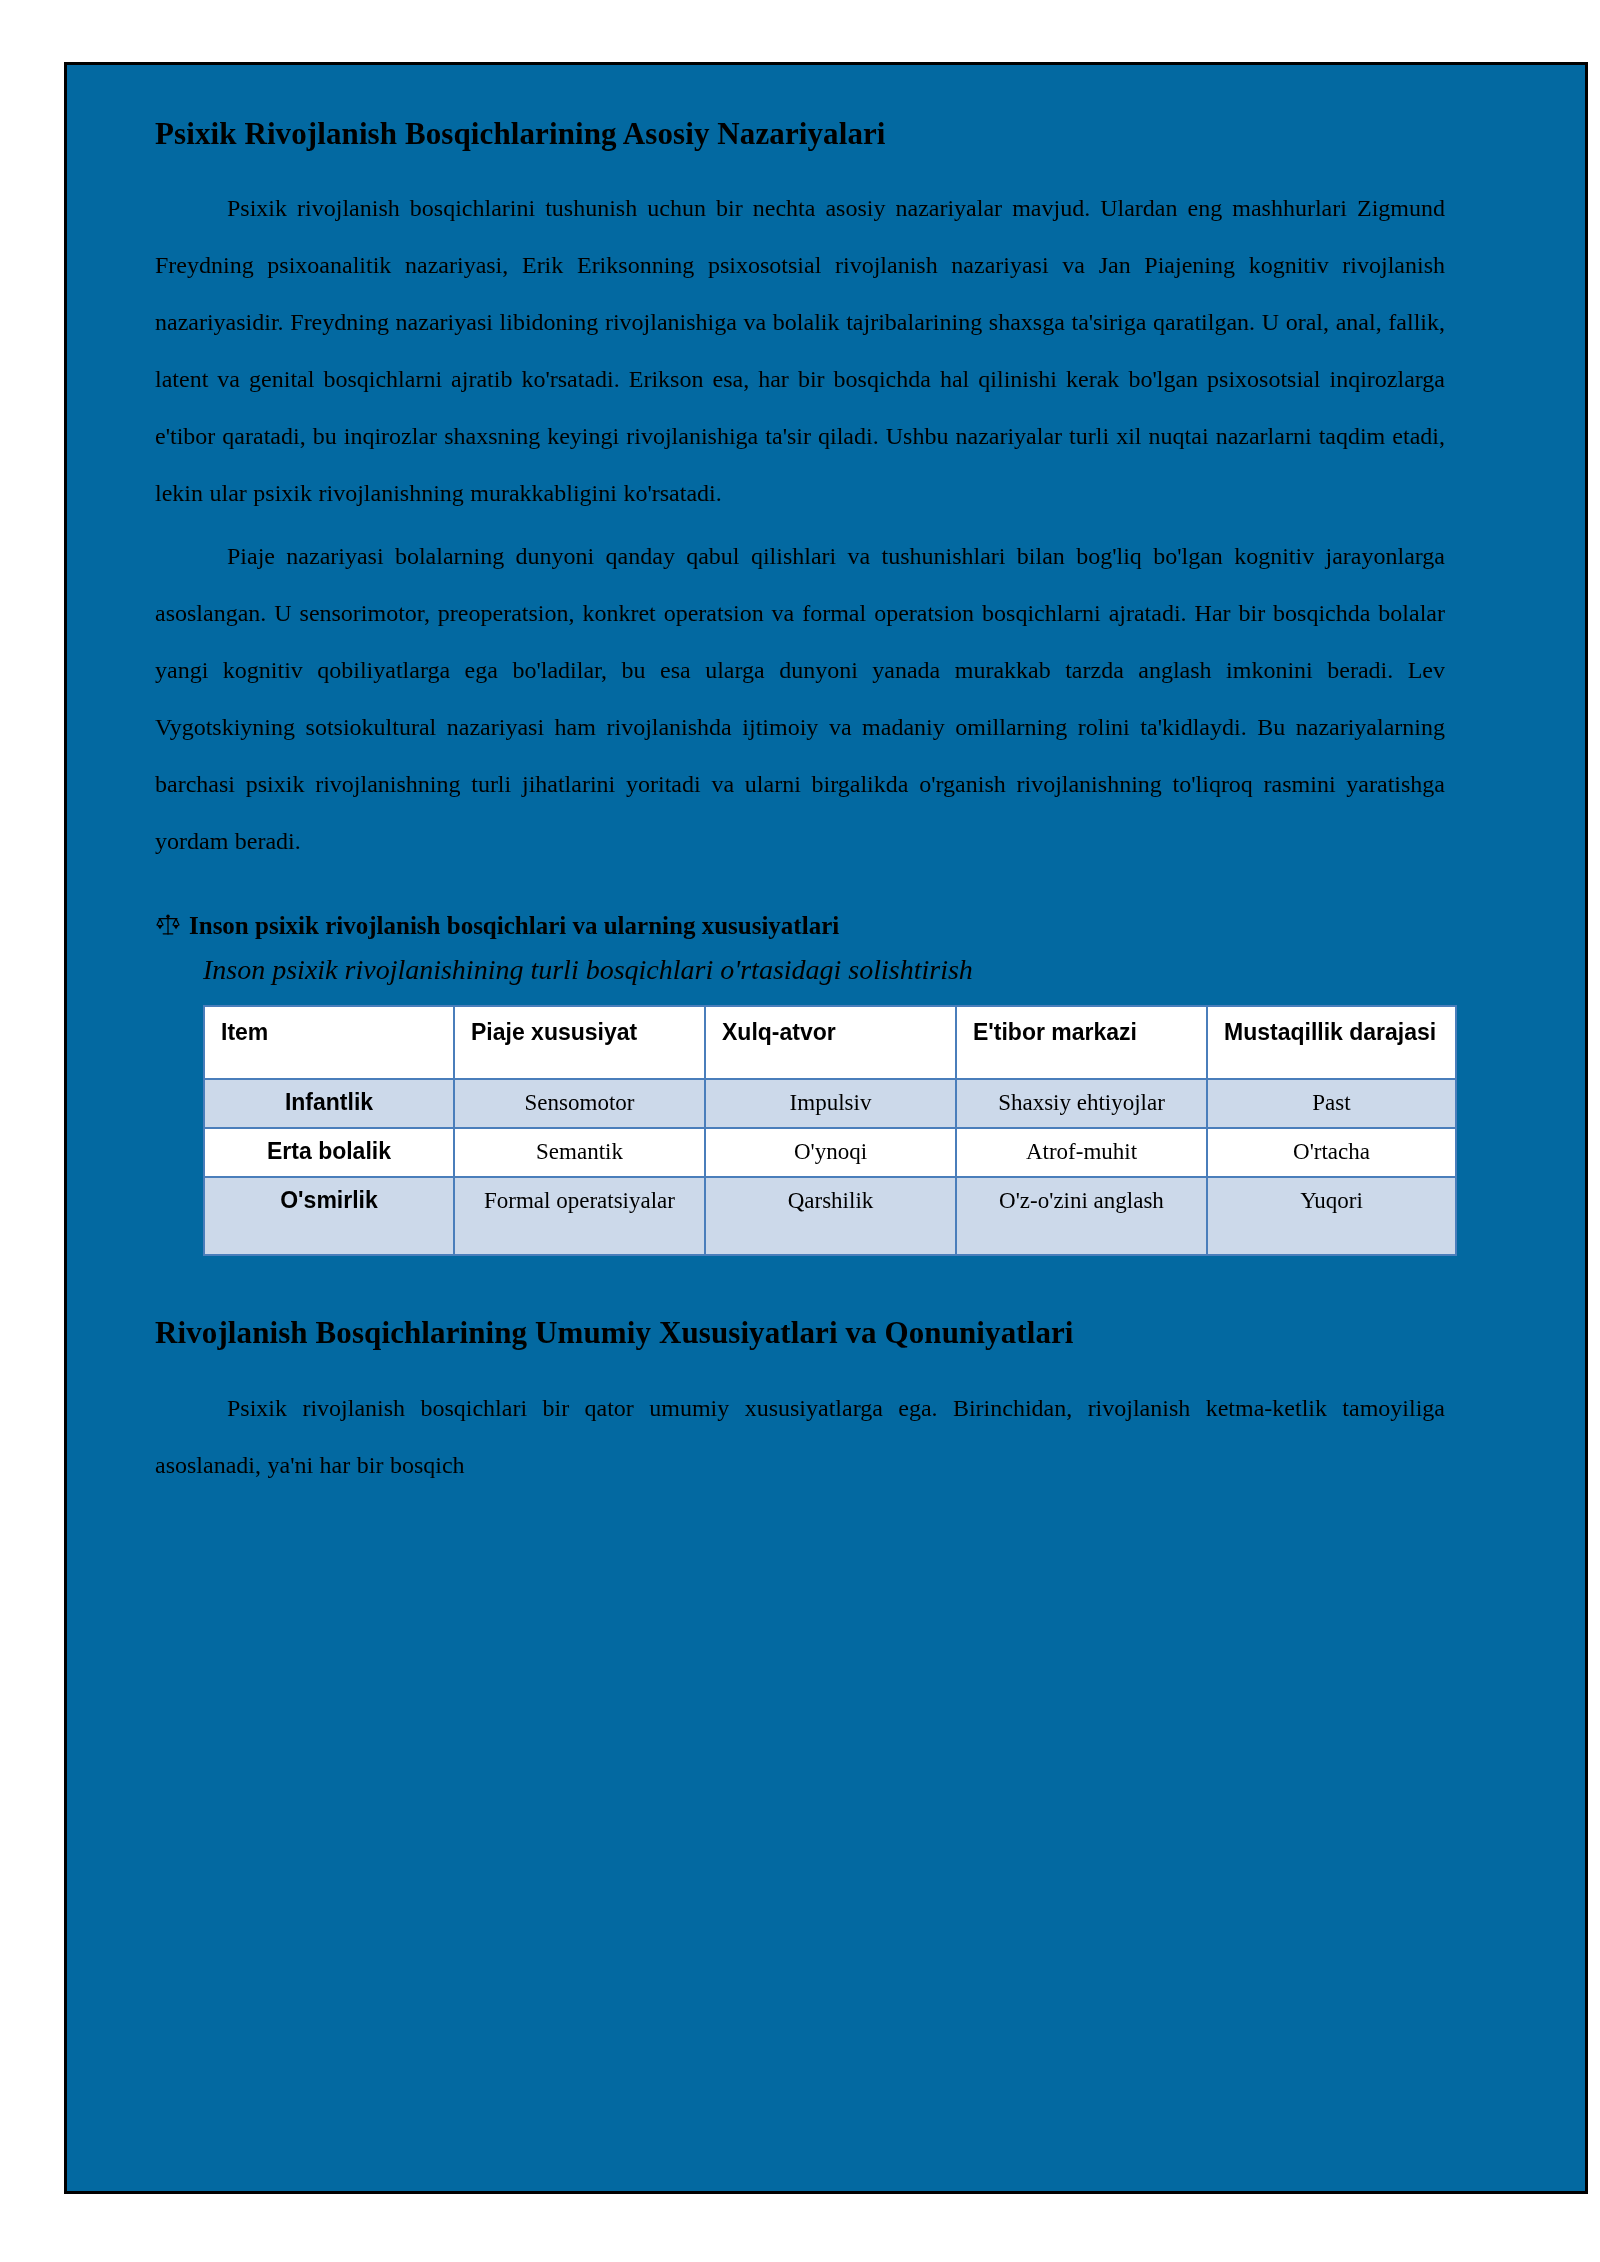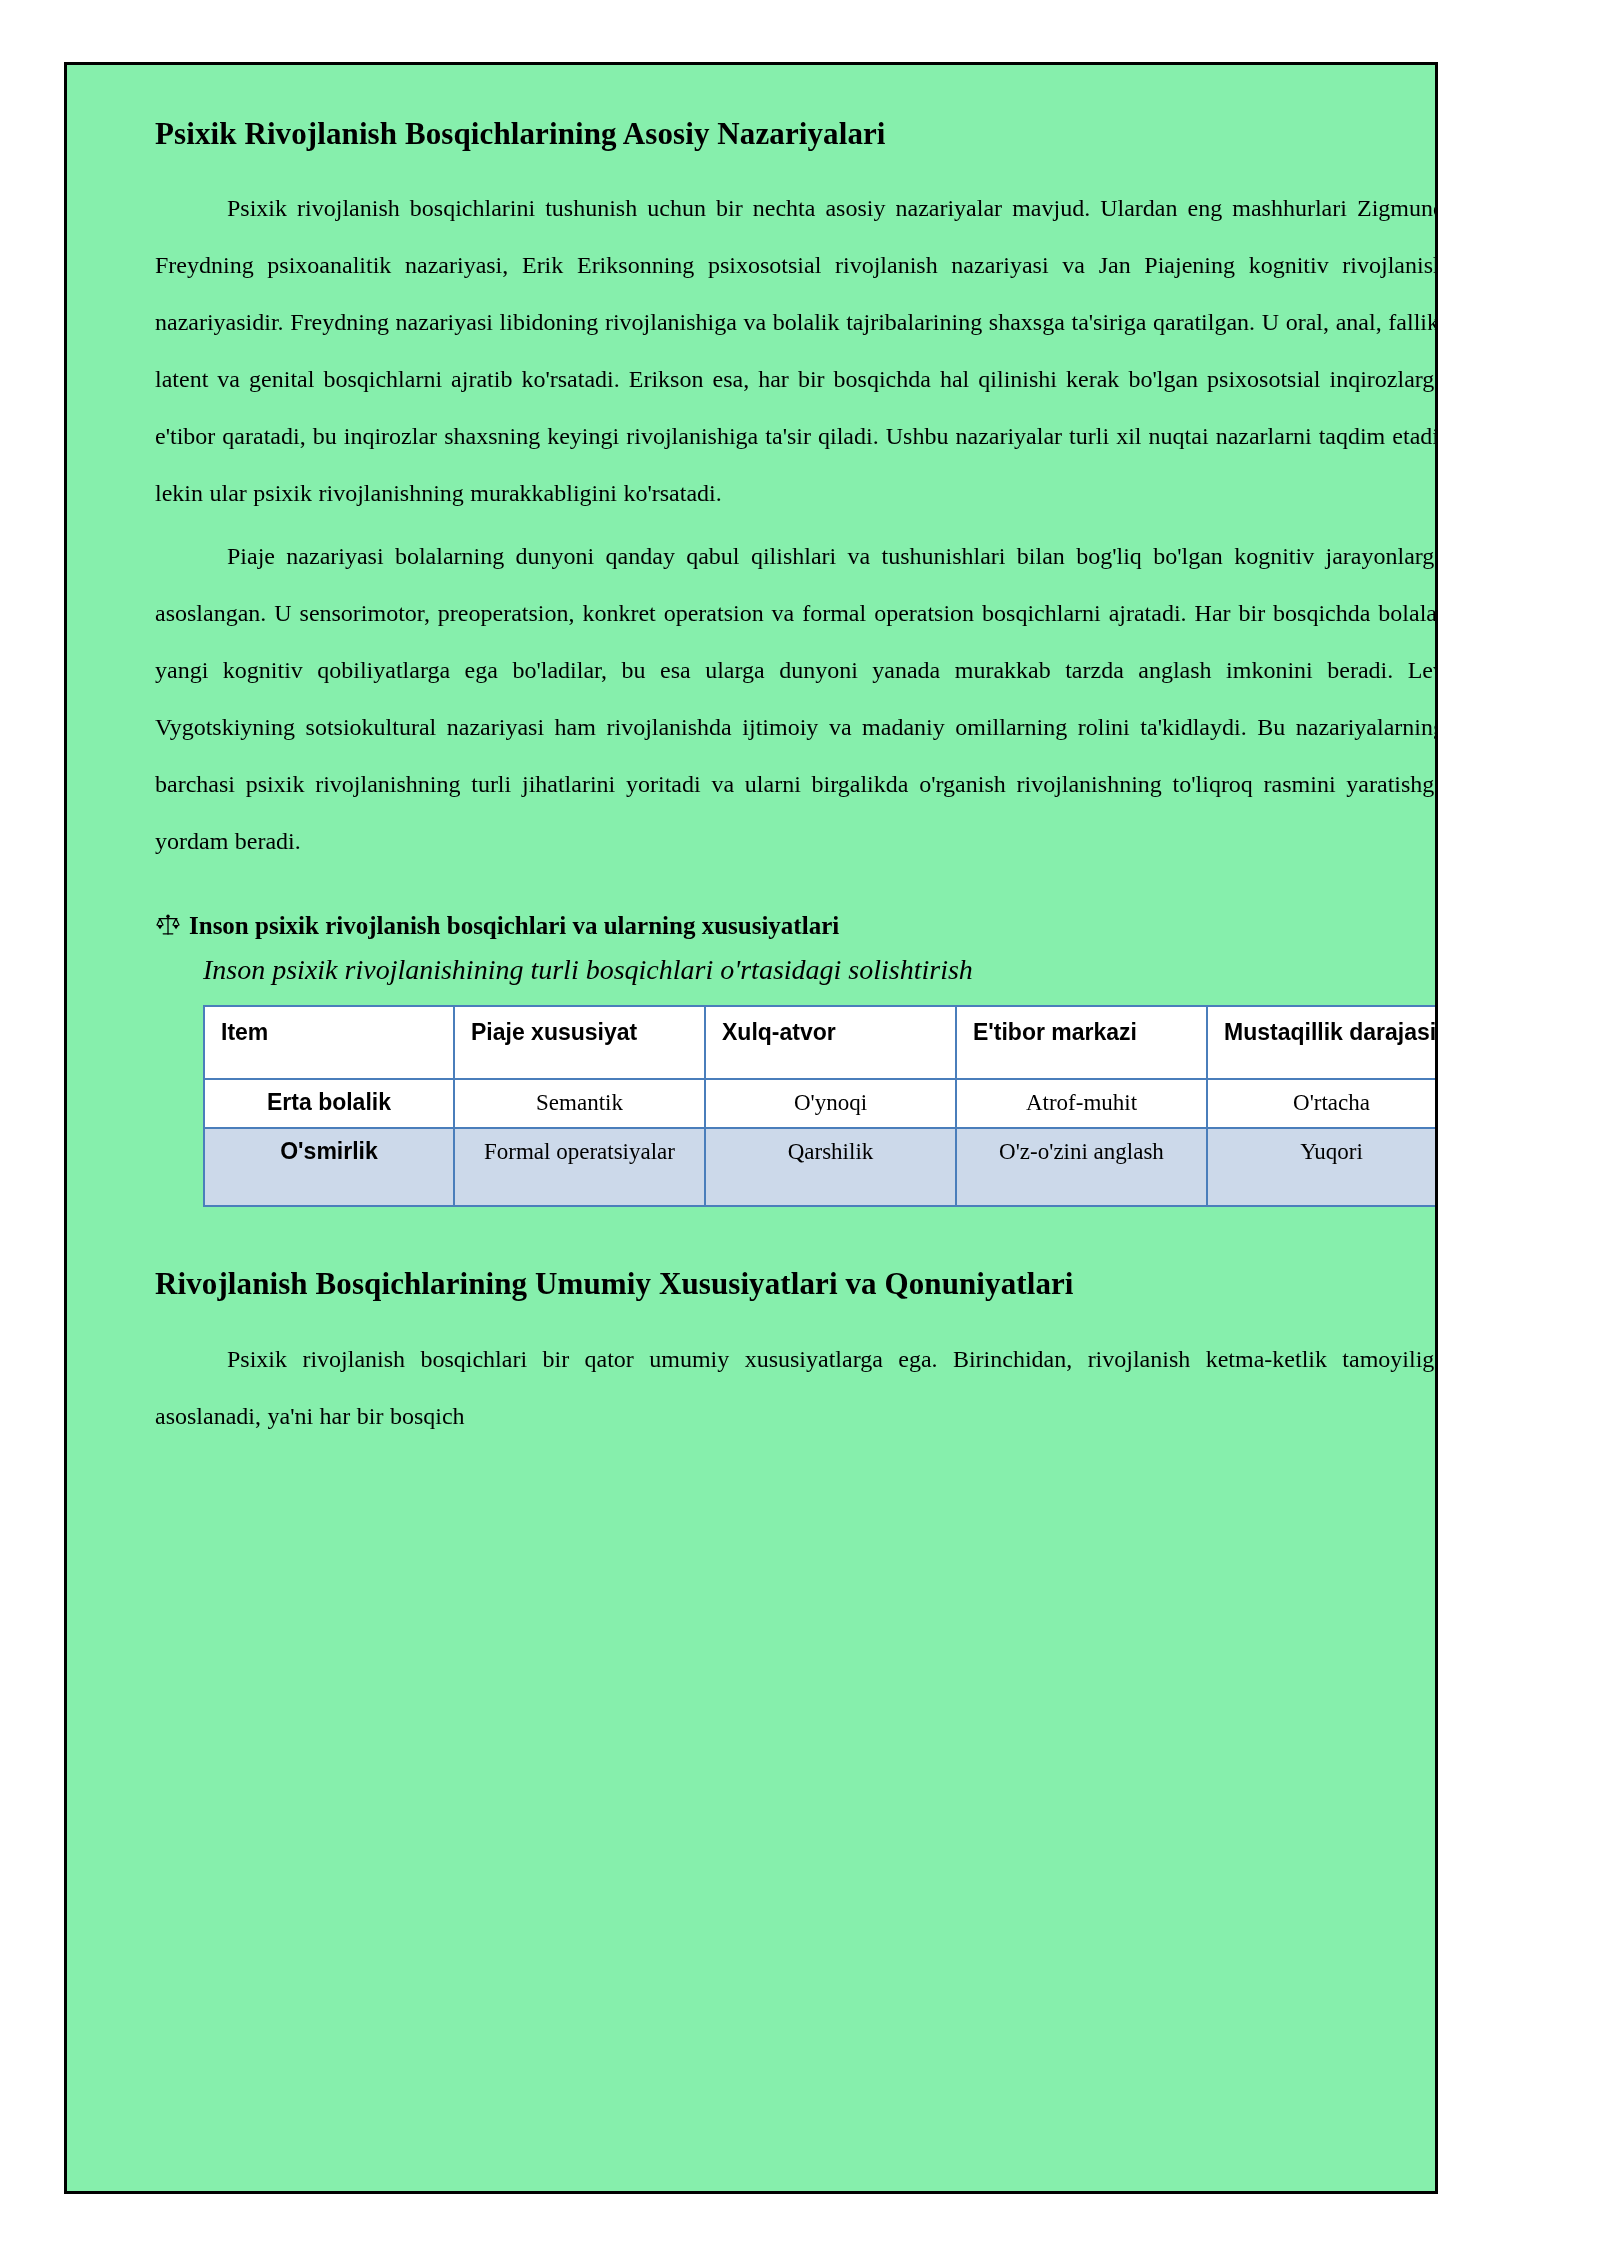--- a/index.html
+++ b/index.html
@@ -11,24 +11,24 @@
     width: 1600px;
     height: 2262px;
     font-family: "Liberation Serif", "DejaVu Serif", serif;
     -webkit-font-smoothing: antialiased;
   }
 
   .page-frame {
     position: absolute;
     left: 64px;
     top: 62px;
-    width: 1374px;
+    width: 1524px;
     height: 2132px;
     border: 3px solid #000000;
-    background: #86efac;
+    background: #0369a1;
     box-sizing: border-box;
     overflow: hidden;
   }
 
   .page-inner {
     position: absolute;
     left: 88px;
     top: 50px;
     width: 1290px;
   }
@@ -200,20 +200,27 @@
         <thead>
           <tr>
             <th>Item</th>
             <th>Piaje xususiyat</th>
             <th>Xulq-atvor</th>
             <th>E'tibor markazi</th>
             <th>Mustaqillik darajasi</th>
           </tr>
         </thead>
         <tbody>
+          <tr class="shade">
+            <td class="rowlabel">Infantlik</td>
+            <td>Sensomotor</td>
+            <td>Impulsiv</td>
+            <td>Shaxsiy ehtiyojlar</td>
+            <td>Past</td>
+          </tr>
           <tr class="plain">
             <td class="rowlabel">Erta bolalik</td>
             <td>Semantik</td>
             <td>O'ynoqi</td>
             <td>Atrof-muhit</td>
             <td>O'rtacha</td>
           </tr>
           <tr class="shade tall">
             <td class="rowlabel">O'smirlik</td>
             <td>Formal operatsiyalar</td>

